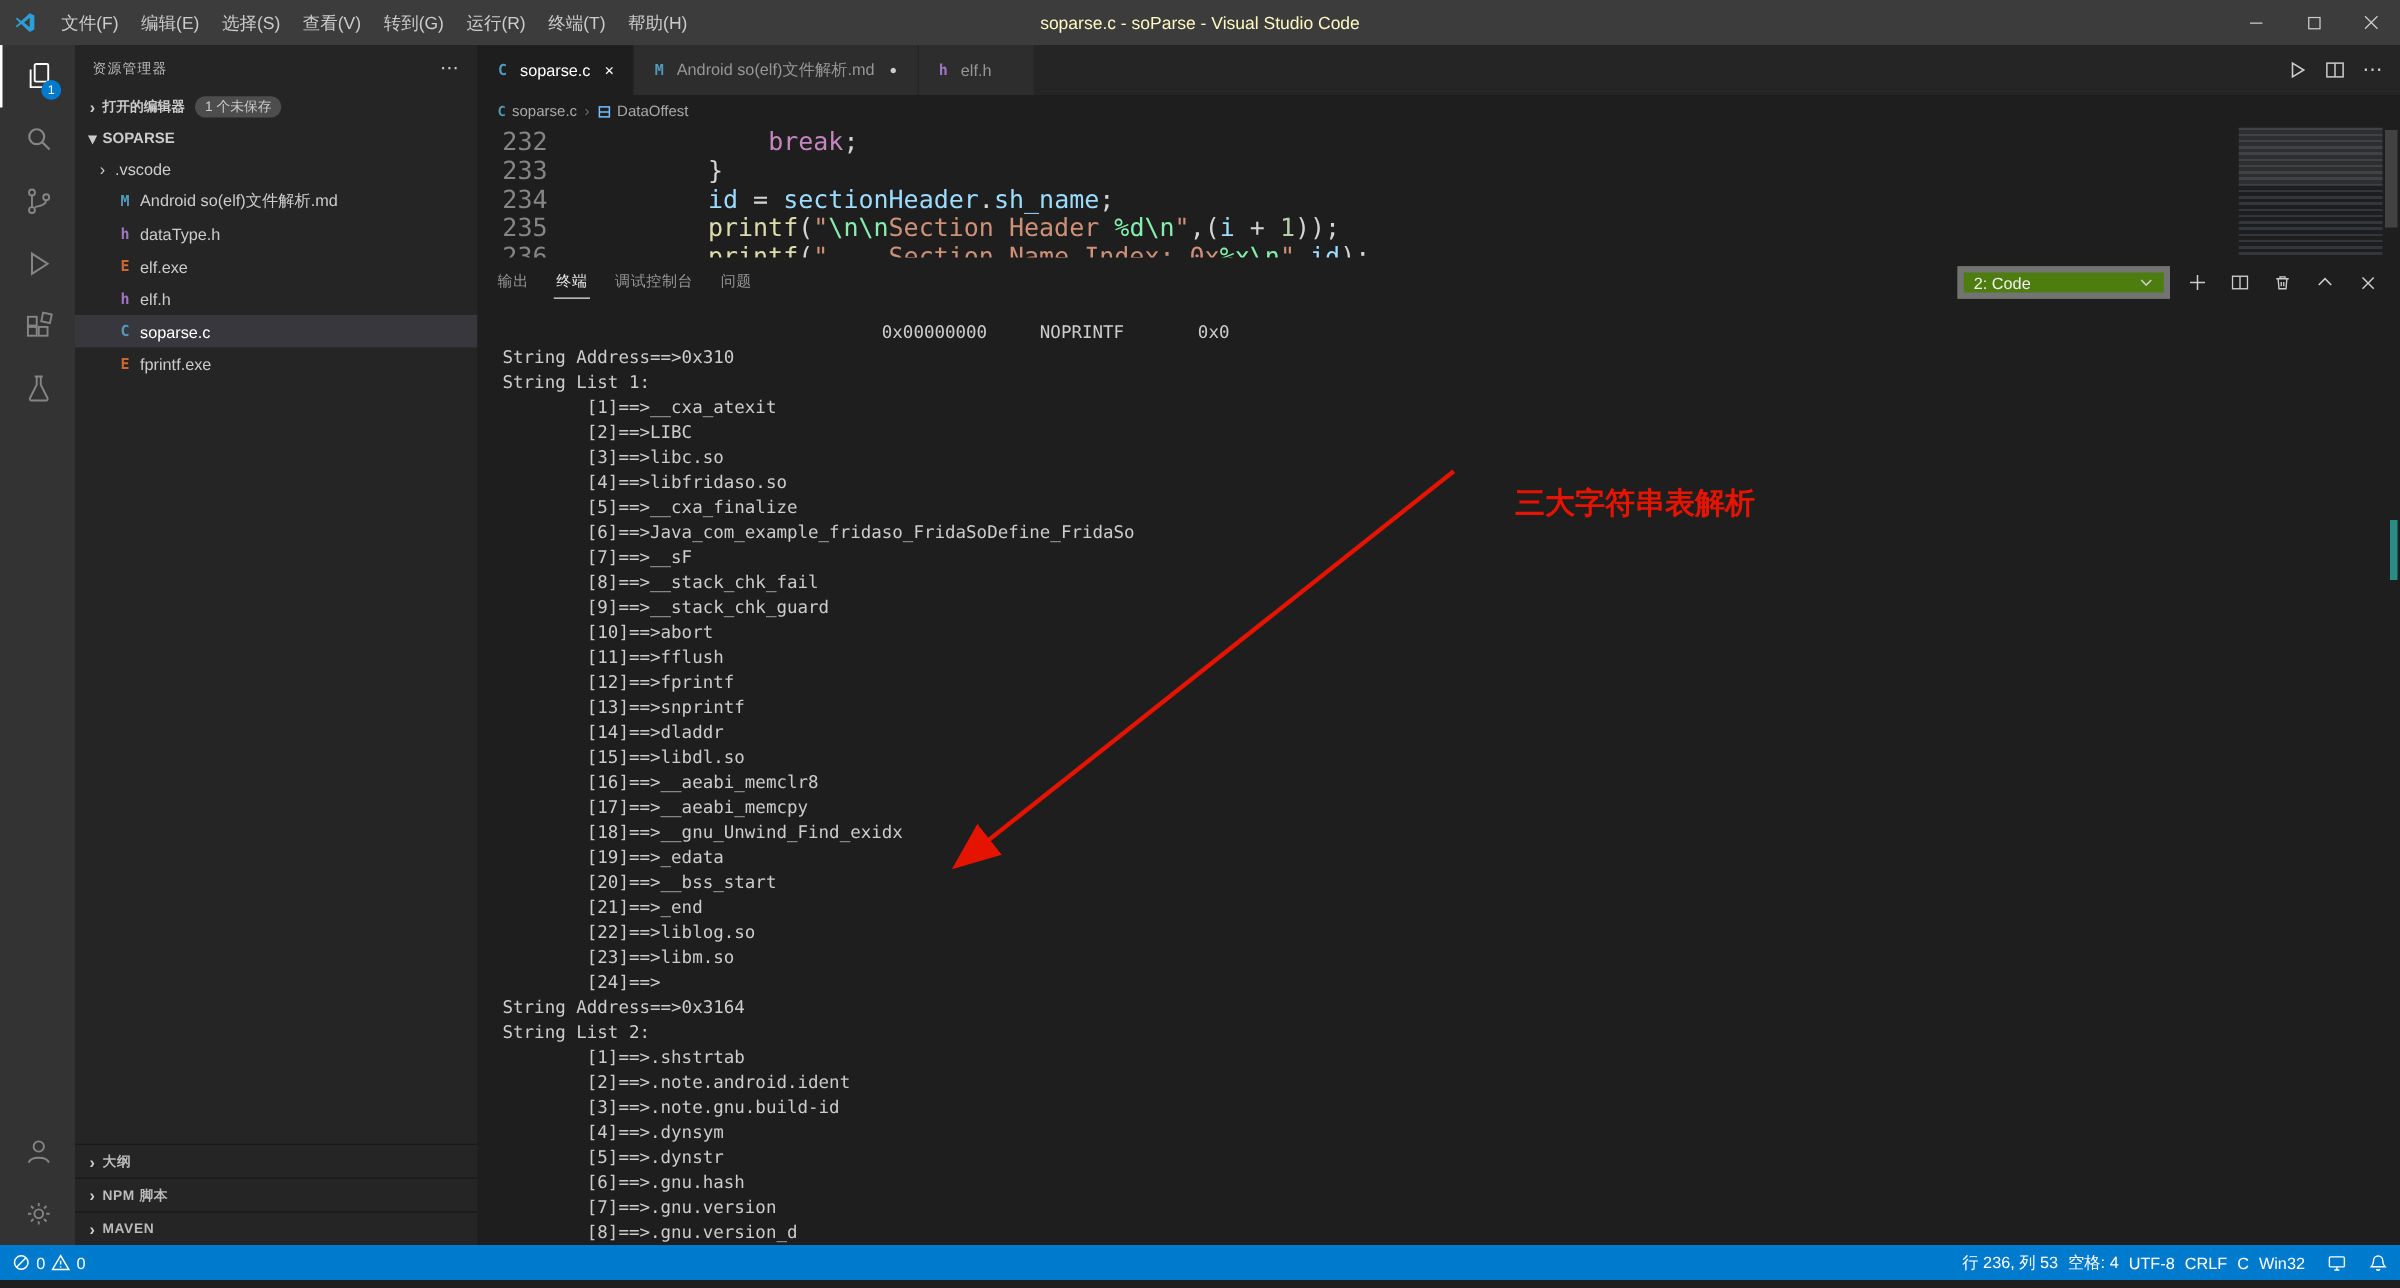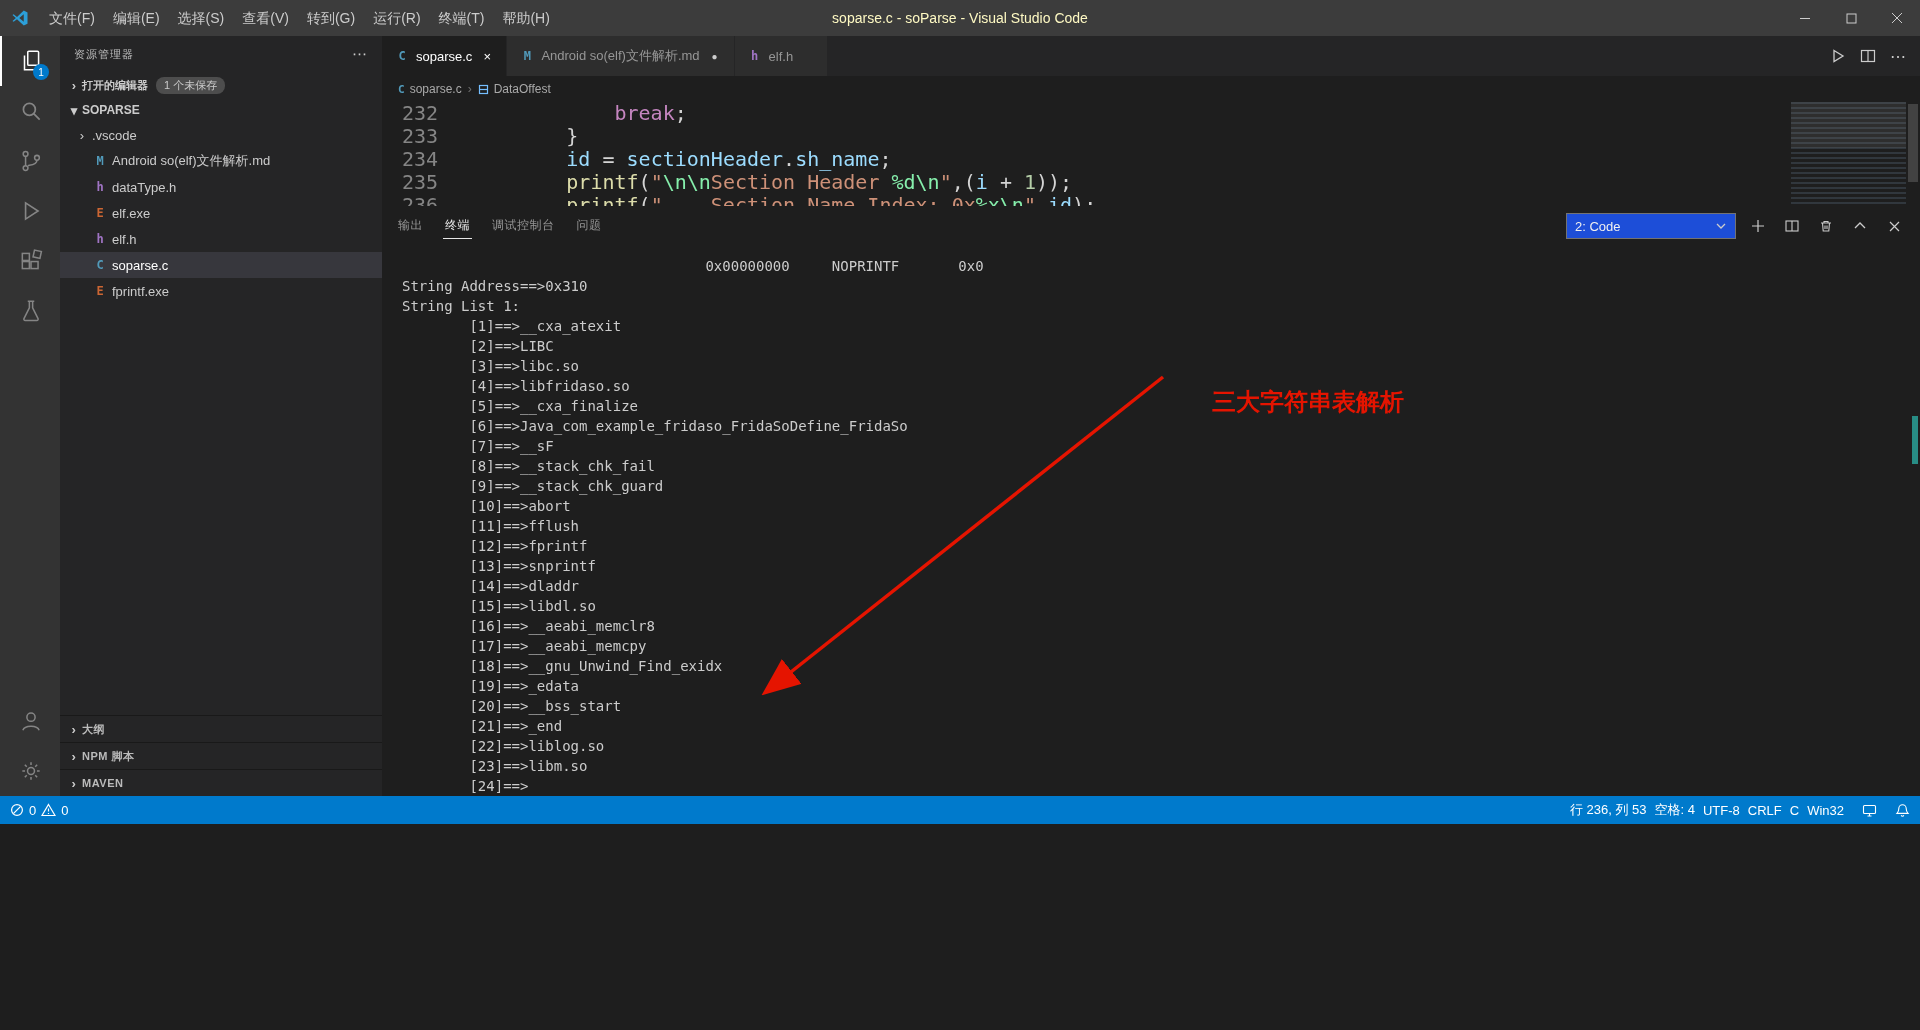--- a/index.html
+++ b/index.html
@@ -1,18 +1,18 @@
 <!DOCTYPE html>
 <html><head>
 <meta charset="utf-8">
 <style>
   *{box-sizing:border-box;margin:0;padding:0}
   html,body{width:1920px;height:1030px;overflow:hidden}
   body{background:#1e1e1e;font-family:"Liberation Sans",sans-serif;color:#cccccc}
-  .window{width:1920px;height:824px;display:flex;flex-direction:column}
+  .window{width:1920px;height:1024px;display:flex;flex-direction:column}
 
   
   .titlebar{height:36px;background:#3c3c3c;display:flex;align-items:center;font-size:14px;flex:0 0 36px;position:relative}
   .logo{width:40px;display:flex;justify-content:center;align-items:center}
   .menubar{display:flex;z-index:2}
   .menu-item{padding:0 9px;line-height:36px;color:#cccccc;cursor:default;white-space:nowrap}
   .tb-title{position:absolute;left:0;right:0;text-align:center;color:#fef9c3;pointer-events:none}
   .tb-controls{margin-left:auto;display:flex;z-index:2}
   .tb-btn{width:46px;height:36px;display:flex;align-items:center;justify-content:center;color:#cccccc}
 
@@ -65,21 +65,21 @@
   .minimap-slider{position:absolute;top:0;right:14px;width:115px;height:46px;background:rgba(121,121,121,.18)}
   .v-scrollbar{position:absolute;top:0;right:0;width:14px;height:100%}
   .v-thumb{position:absolute;left:2px;width:10px;background:rgba(121,121,121,.4)}
 
   
   .panel{flex:1;display:flex;flex-direction:column;min-height:0}
   .panel-header{height:40px;flex:0 0 40px;display:flex;align-items:center;padding:0 14px;gap:18px}
   .panel-tab{font-size:12px;color:#969696;padding:4px 2px;letter-spacing:.5px;border-bottom:1px solid transparent}
   .panel-tab.active{color:#e7e7e7;border-bottom:1px solid #e7e7e7}
   .panel-right{margin-left:auto;display:flex;align-items:center;gap:10px}
-  .terminal-select{width:170px;height:26px;background:#1d4ed8;color:#f0f0f0;font-size:13px;display:flex;align-items:center;justify-content:space-between;padding:0 8px;border:1px solid #737373}
+  .terminal-select{width:170px;height:26px;background:#4d7c0f;color:#f0f0f0;font-size:13px;display:flex;align-items:center;justify-content:space-between;padding:0 8px;border:5px solid #737373}
   .panel-btn{width:24px;height:24px;display:flex;align-items:center;justify-content:center;color:#cccccc}
   .panel-content{flex:1;position:relative;overflow:hidden}
   .terminal{font-family:"DejaVu Sans Mono",monospace;font-size:14px;line-height:20px;color:#cccccc;padding:10px 0 0 20px;white-space:pre}
   .arrow-overlay{position:absolute;inset:0;pointer-events:none}
   .annotation-text{position:absolute;left:830px;top:140px;color:#e51400;font-size:24px;font-weight:bold;pointer-events:none}
   .panel-scroll-thumb{position:absolute;right:2px;top:170px;width:6px;height:48px;background:#2aa198;opacity:.85}
 
   
   .statusbar{height:28px;flex:0 0 28px;background:#007acc;color:#ffffff;display:flex;align-items:center;font-size:13px;padding:0 10px}
   .sb-left{display:flex;align-items:center;gap:5px}

